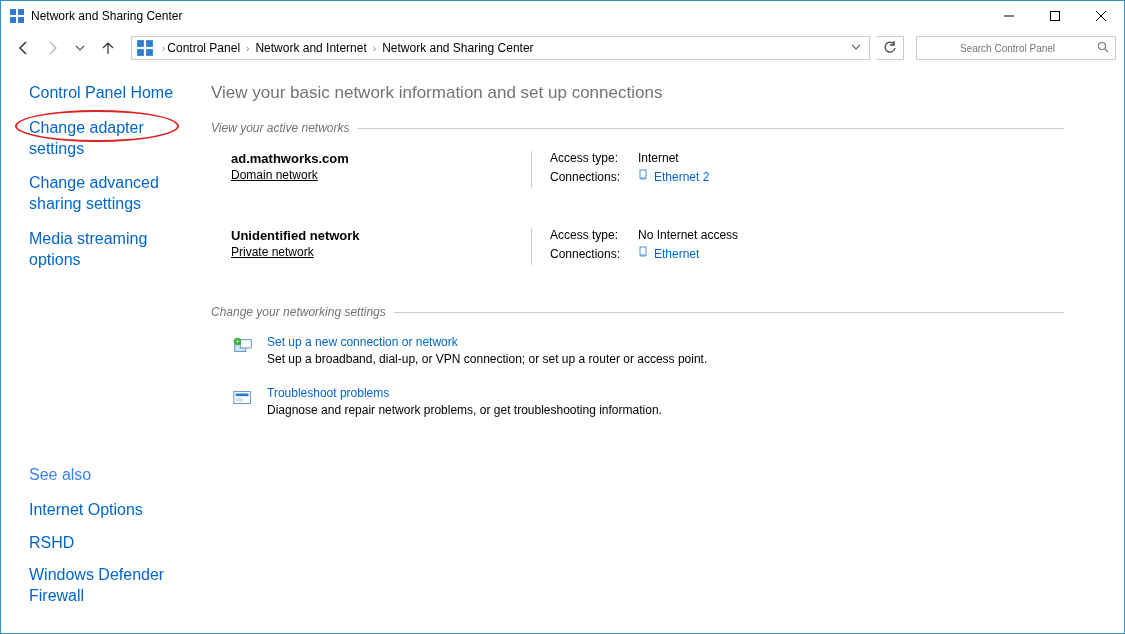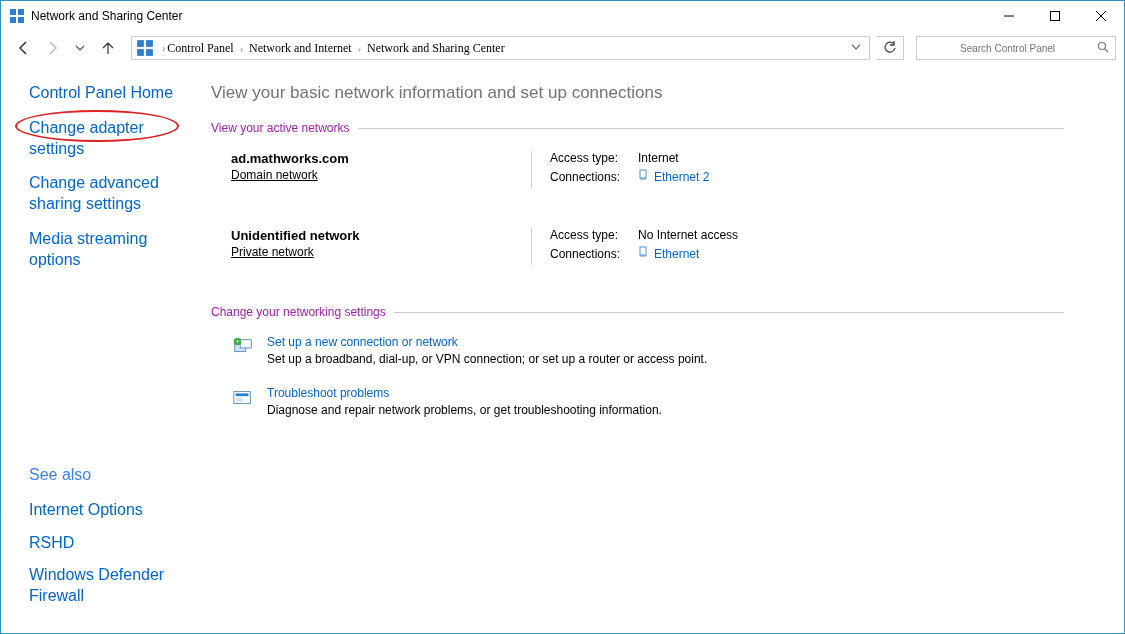--- a/index.html
+++ b/index.html
@@ -7,39 +7,39 @@
   .titlebar { height: 30px; display: flex; align-items: center; padding-left: 8px; font-size: 12px; }
   .titlebar .ticon { width: 16px; height: 16px; margin-right: 6px; display: inline-flex; align-items: center; justify-content: center; }
   .ticon svg { width: 16px; height: 16px; }
   .window-controls { margin-left: auto; display: flex; }
   .window-controls .wc { width: 46px; height: 30px; display: flex; align-items: center; justify-content: center; }
   .toolbar { height: 34px; display: flex; align-items: center; padding: 0 8px 0 12px; gap: 6px; font-size: 12px; }
   .nav-btn { width: 22px; height: 22px; display: flex; align-items: center; justify-content: center; color: #555; }
   .nav-btn.disabled { color: #bbb; }
   .addrbar { flex: 1; height: 24px; border: 1px solid #ccc; display: flex; align-items: center; padding: 0 4px; margin-left: 6px; }
   .addrbar .aicon { width: 18px; height: 18px; margin-right: 6px; display: inline-flex; align-items: center; justify-content: center; }
-  .crumbs { display: flex; align-items: center; gap: 4px; font-size: 12px; font-family: Liberation Serif, serif; }
+  .crumbs { display: flex; align-items: center; gap: 4px; font-size: 12px; }
   .crumb-sep { color: #888; font-size: 10px; padding: 0 2px; }
   .addr-drop { margin-left: auto; color: #666; padding: 0 4px; }
   .refresh { width: 28px; height: 24px; border: 1px solid #ccc; border-left: none; display: flex; align-items: center; justify-content: center; color: #444; }
   .searchbox { width: 200px; height: 24px; border: 1px solid #ccc; margin-left: 6px; display: flex; align-items: center; padding: 0 6px; color: #777; }
   .searchbox input { border: none; outline: none; flex: 1; font-size: 10px; color: #333; margin-left: 37px; }
   .searchbox .sicon { color: #777; }
   .content { display: flex; height: calc(100% - 64px); }
   .sidebar { width: 210px; padding: 18px 20px 14px 28px; display: flex; flex-direction: column; font-size: 16px; }
   .sidebar a, .link { color: #0066cc; text-decoration: none; cursor: pointer; }
   .sidebar .item { margin-bottom: 14px; line-height: 1.3; }
   .see-also { margin-top: auto; }
   .see-also .hdr { color: #3b82f6; margin-bottom: 16px; }
   .see-also .item { margin-bottom: 12px; }
   .circled { position: relative; display: inline-block; }
   .circled::after { content: ""; position: absolute; left: -14px; top: -8px; width: 160px; height: 28px; border: 2px solid #d22; border-radius: 50%/50%; pointer-events: none; }
   .main { flex: 1; padding: 18px 60px 0 0; }
   .main h1 { color: #737373; font-weight: normal; font-size: 17px; margin-bottom: 18px; }
-  .section-title { font-size: 12px; color: #a21caf; display: flex; align-items: center; margin-bottom: 16px; }
+  .section-title { font-size: 12px; color: #737373; display: flex; align-items: center; margin-bottom: 16px; font-style: italic; }
   .section-title .line { flex: 1; height: 1px; background: #ccc; margin-left: 8px; }
   .netblock { display: flex; margin-left: 20px; margin-bottom: 40px; }
   .netleft { width: 300px; }
   .netleft .name { font-weight: bold; font-size: 13px; }
   .netleft .type { font-size: 12px; margin-top: 2px; text-decoration: underline; }
   .vsep { width: 1px; background: #ccc; margin-right: 18px; }
   .netright { font-size: 12px; }
   .netrow { display: flex; margin-bottom: 4px; align-items: flex-end; }
   .netrow .lbl { width: 88px; }
   .conn-icon { display: inline-block; width: 12px; margin-right: 4px; color: #4a90d9; }

